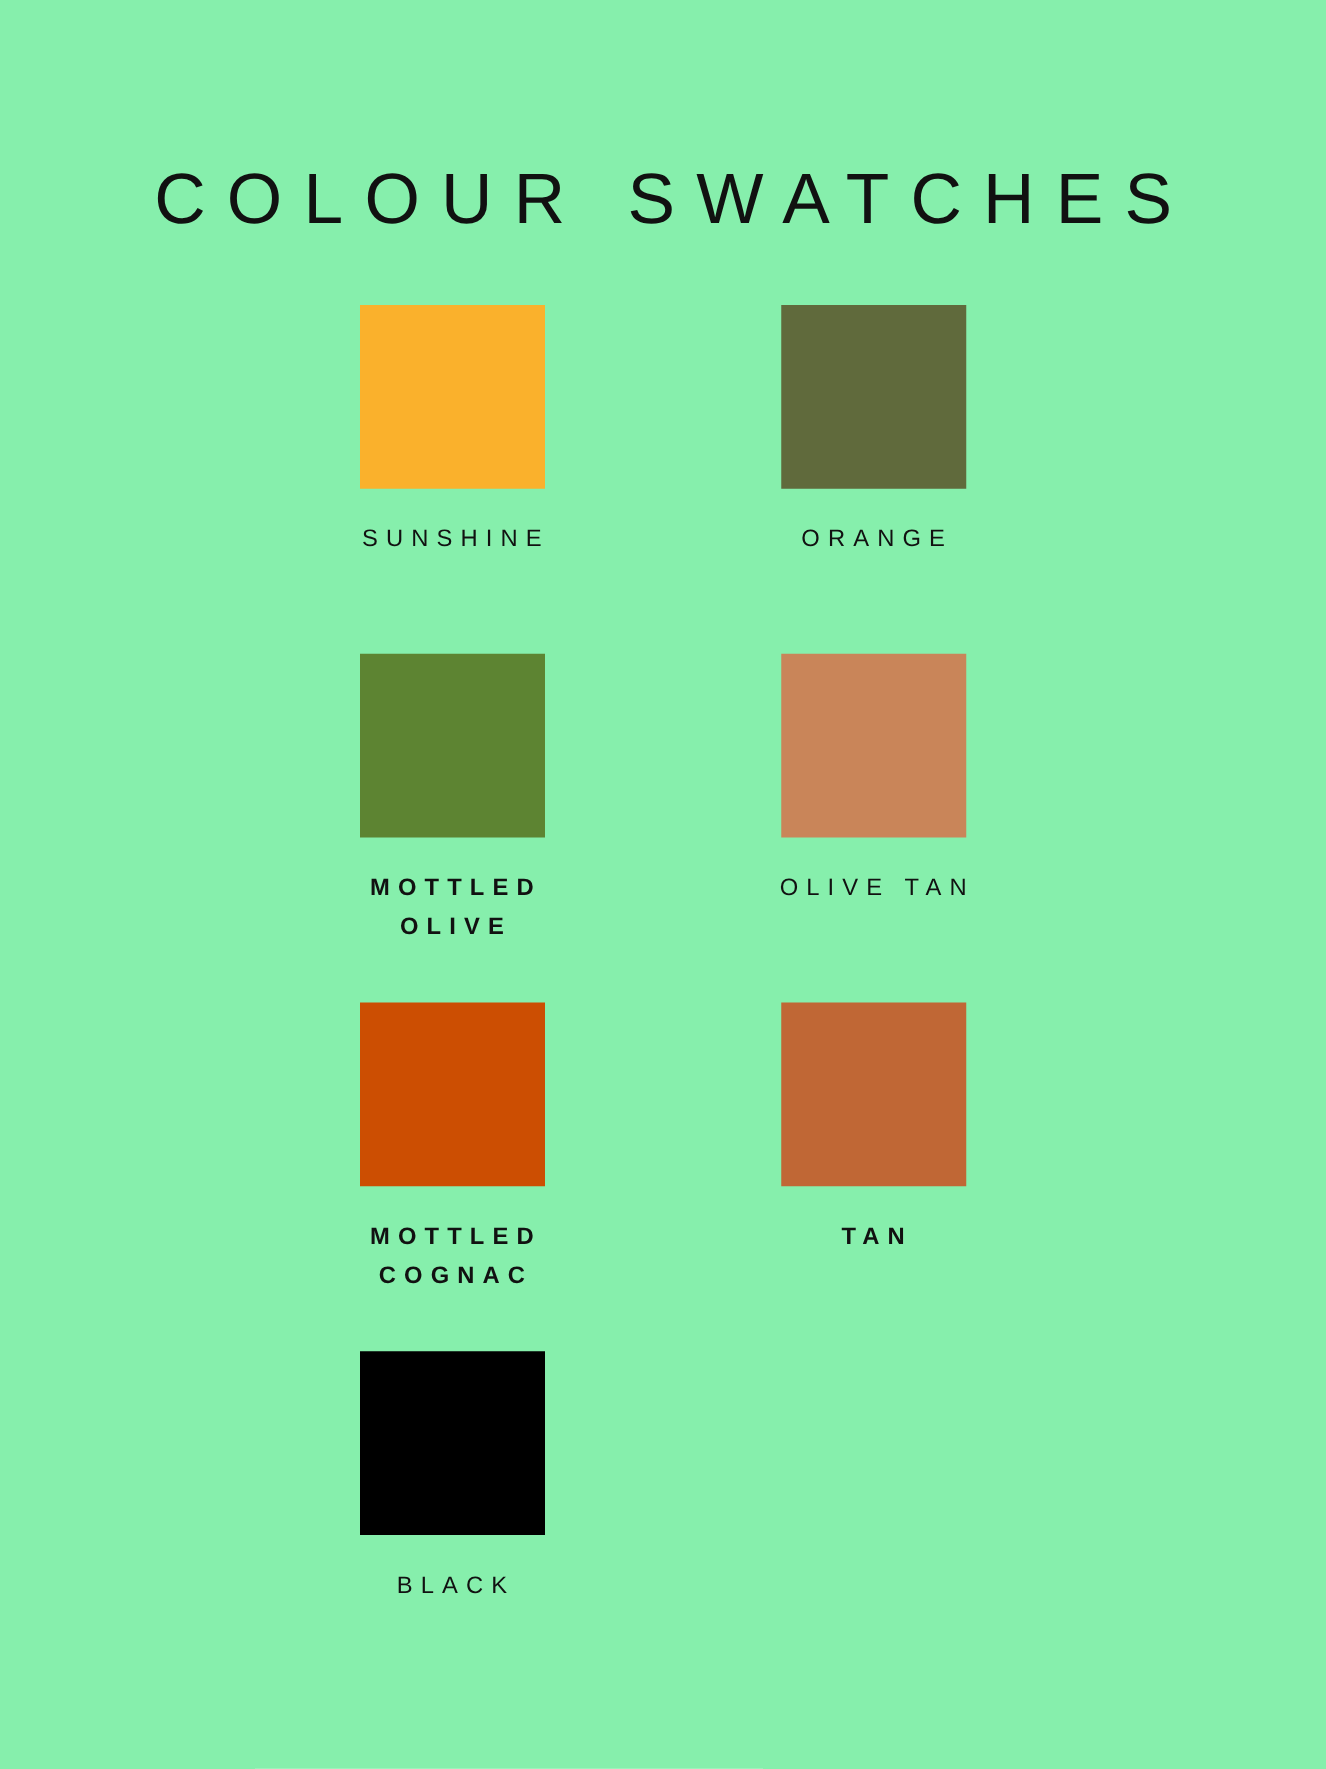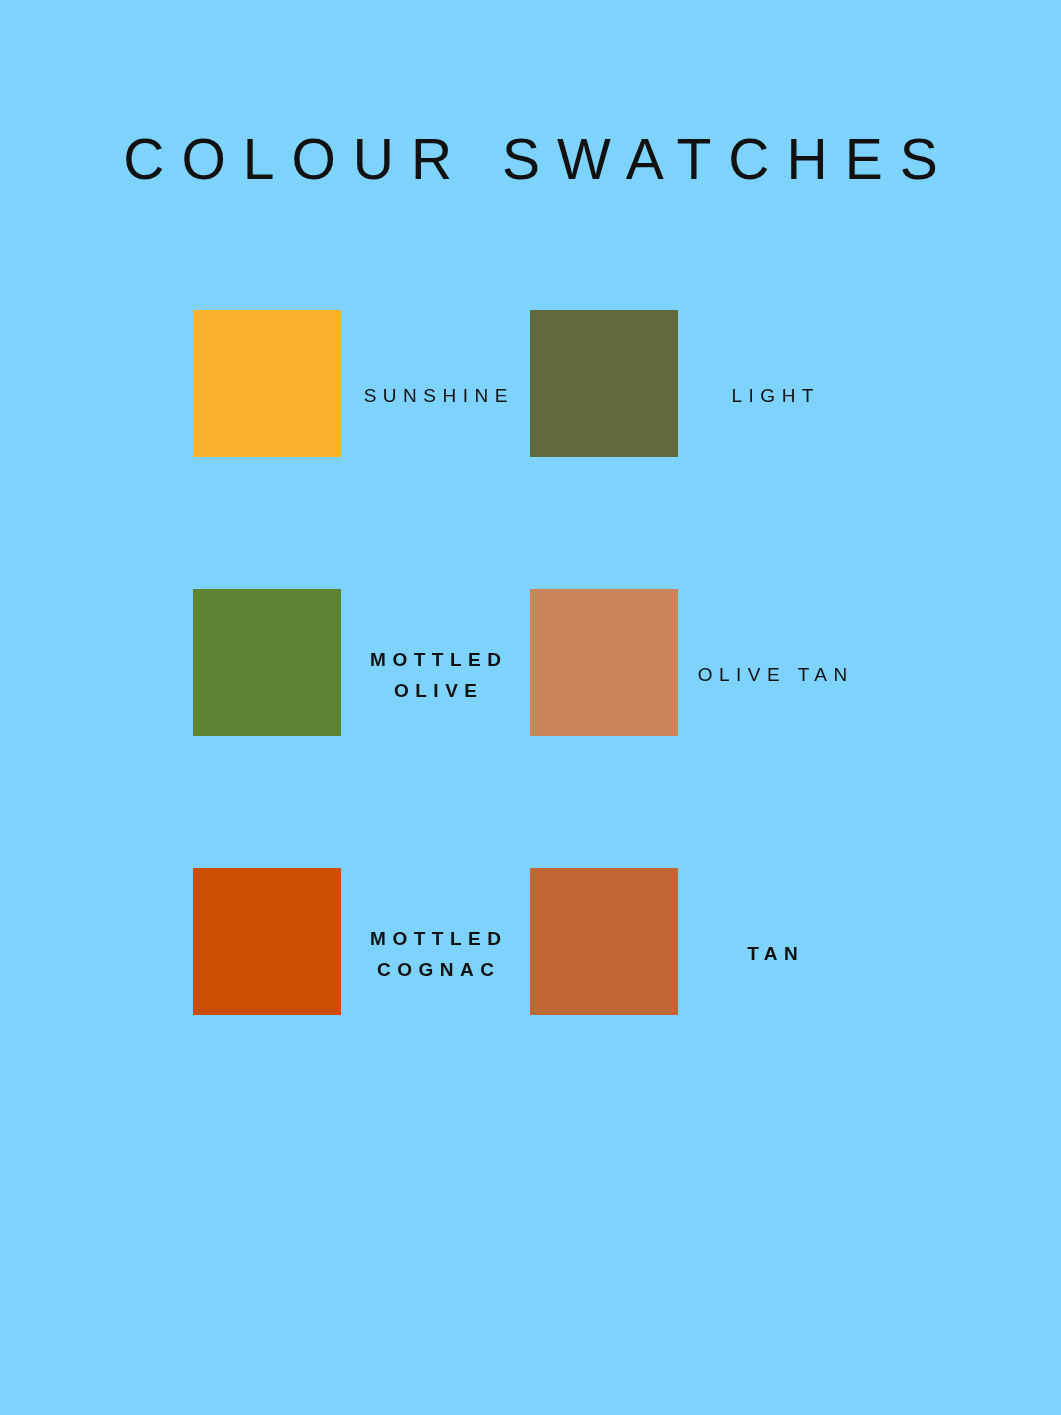--- a/index.html
+++ b/index.html
@@ -45,21 +45,21 @@
     width: 675px;
     display: grid;
     grid-template-columns: 337px 337px;
     grid-auto-rows: 279px;
     justify-items: center;
   }
 
   .swatch-cell {
     width: 337px;
     display: flex;
-    flex-direction: row;
+    flex-direction: column;
     align-items: center;
   }
 
   .swatch-chip {
     width: 148px;
     height: 147px;
     display: block;
     flex: 0 0 auto;
   }
 
@@ -76,38 +76,38 @@
   }
 
   .swatch-label.two-line {
     line-height: 1.65;
     font-weight: bold;
   }
 </style>
 </head>
 <body style="background-color: rgb(255, 255, 255);">
 
-<div class="poster" style="background-color: #7dd3fc; color: rgb(17, 17, 17);">
+<div class="poster" style="background-color: #86efac; color: rgb(17, 17, 17);">
 
   <h1 class="poster-title">COLOUR SWATCHES</h1>
 
   <div class="swatch-grid">
 
     <div class="swatch-cell">
       <div class="swatch-chip" style="background-color: rgb(250, 177, 44);"></div>
       <div class="swatch-label">
         <div>SUNSHINE</div>
       </div>
     </div>
 
 
     <div class="swatch-cell">
       <div class="swatch-chip" style="background-color: rgb(96, 106, 60);"></div>
       <div class="swatch-label">
-        <div>LIGHT</div>
+        <div>ORANGE</div>
       </div>
     </div>
 
     <div class="swatch-cell">
       <div class="swatch-chip" style="background-color: rgb(93, 132, 50);"></div>
       <div class="swatch-label two-line">
         <div>MOTTLED</div>
         <div>OLIVE</div>
       </div>
     </div>
@@ -127,15 +127,21 @@
       </div>
     </div>
 
     <div class="swatch-cell">
       <div class="swatch-chip" style="background-color: rgb(192, 103, 53);"></div>
       <div class="swatch-label two-line">
         <div>TAN</div>
       </div>
     </div>
 
+    <div class="swatch-cell">
+      <div class="swatch-chip" style="background-color: rgb(0, 0, 0);"></div>
+      <div class="swatch-label">
+        <div>BLACK</div>
+      </div>
+    </div>
 
   </div>
 </div>
 
 </body></html>

